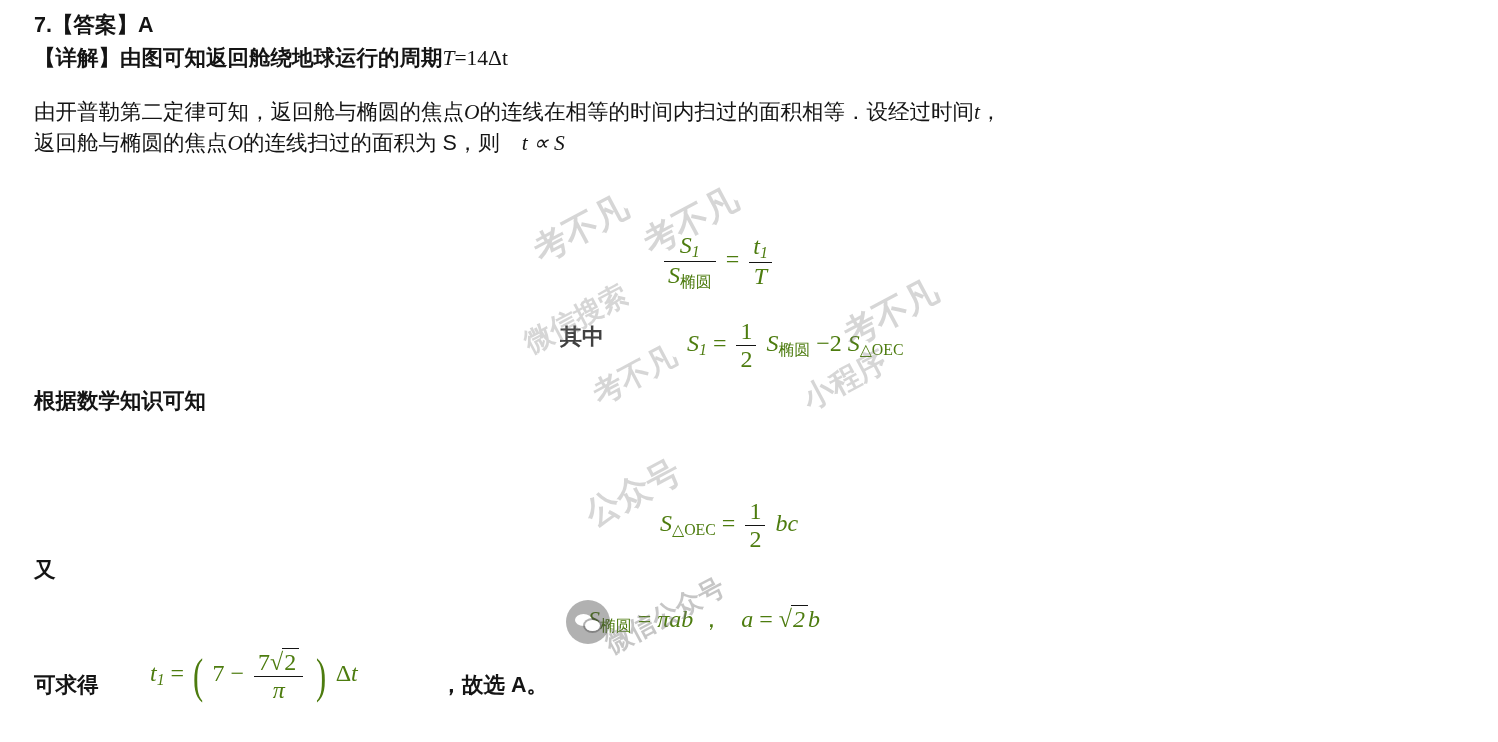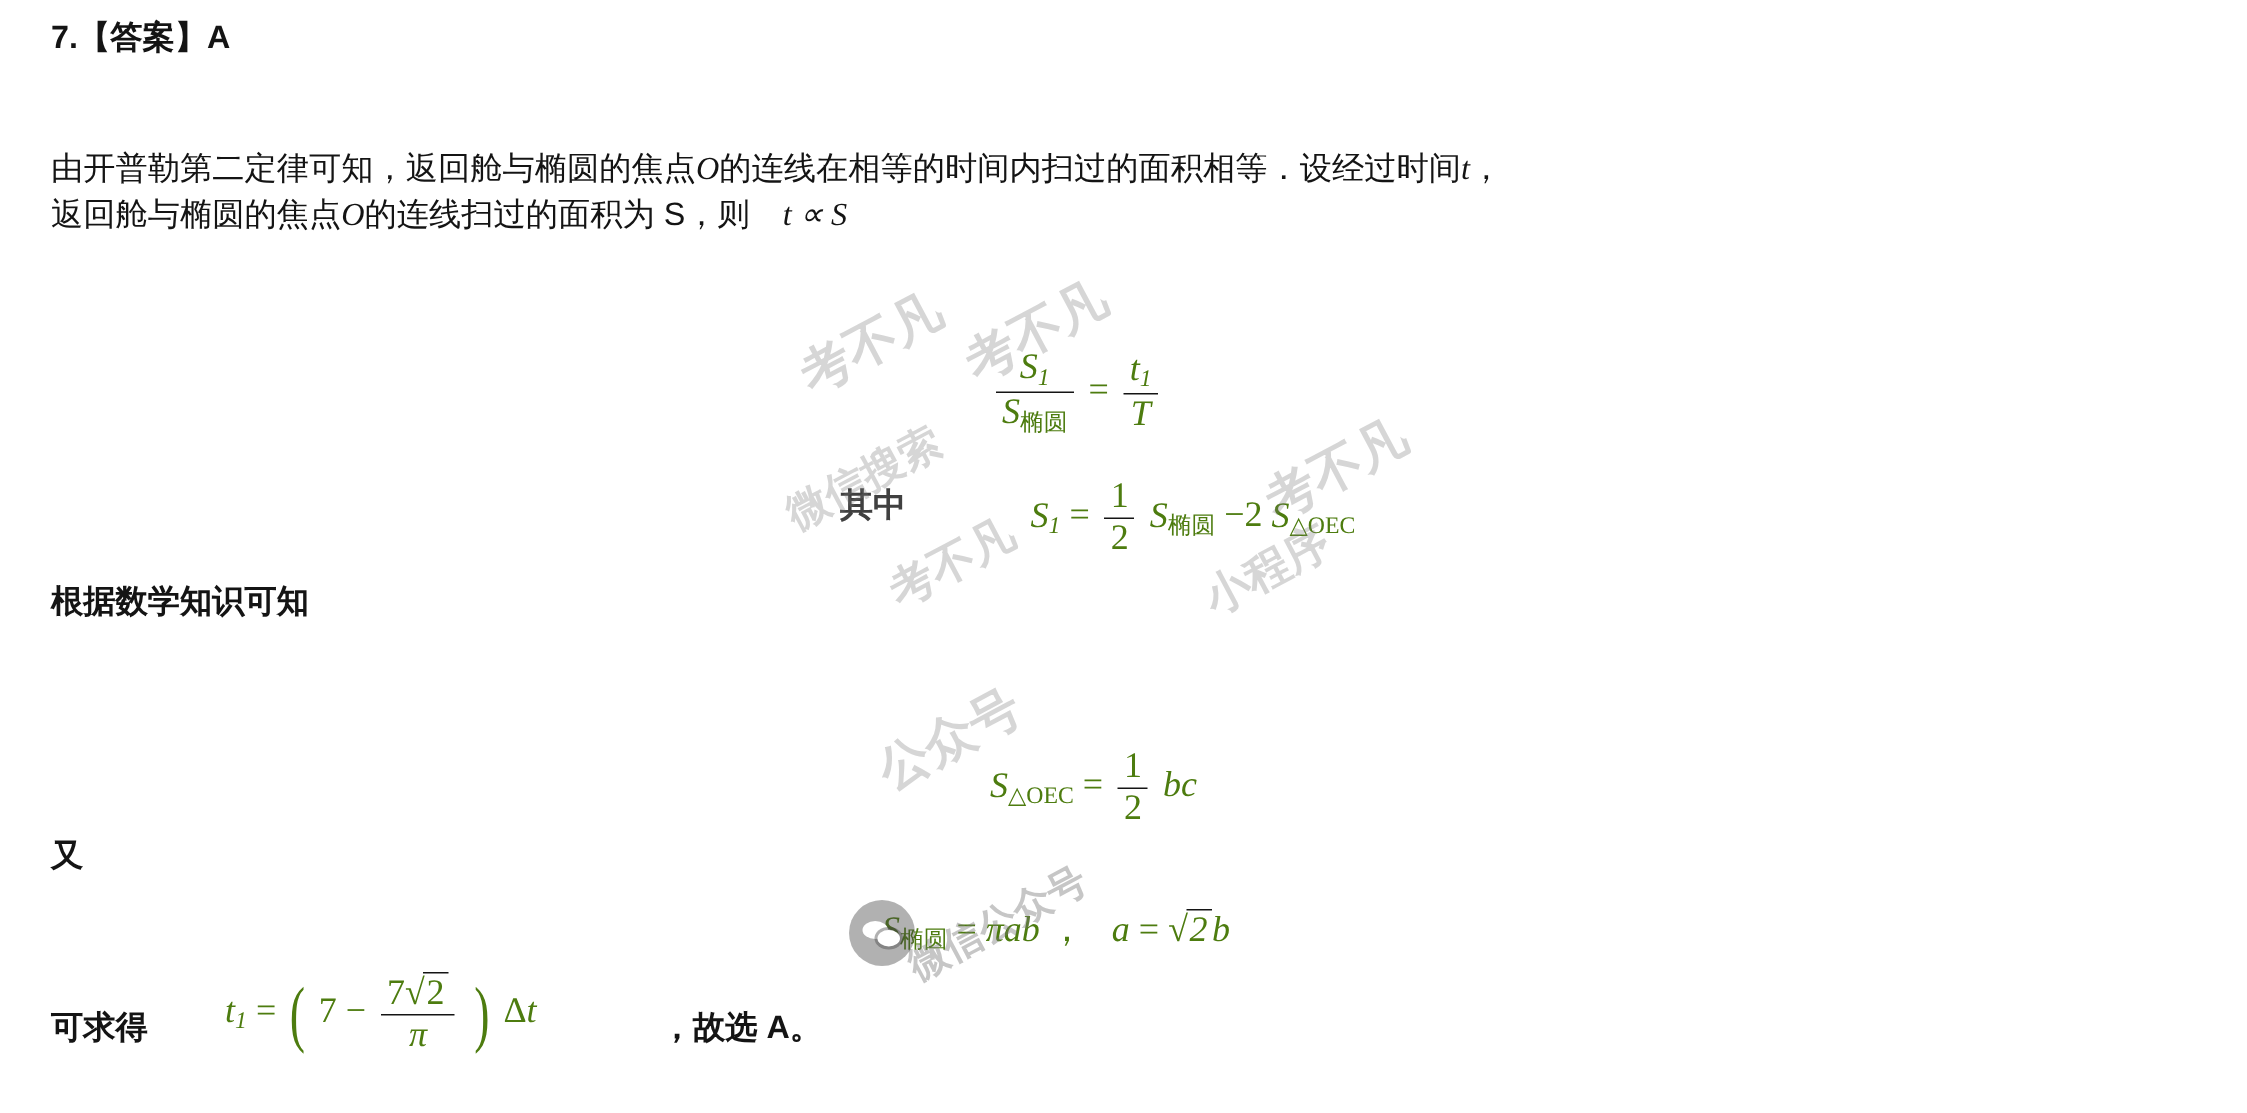--- a/index.html
+++ b/index.html
@@ -145,20 +145,23 @@
 </style>
 </head>
 <body>
 
 <div class="page">
 
   <div class="line bold" id="l-answer">
     <span>7.【答案】A</span>
   </div>
 
+  <div class="line" id="l-detail">
+    <span class="bold">【详解】由图可知返回舱绕地球运行的周期</span><span class="ital">T</span><span class="mathser">=14Δt</span>
+  </div>
 
   <div class="line" id="l-kepler">
     <span>由开普勒第二定律可知，返回舱与椭圆的焦点</span><span class="ital">O</span><span>的连线在相等的时间内扫过的面积相等．设经过时间</span><span class="ital">t</span><span>，</span>
   </div>
 
   <div class="line" id="l-area">
     <span>返回舱与椭圆的焦点</span><span class="ital">O</span><span>的连线扫过的面积为 S，则</span><span class="ital" style="margin-left:22px;">t ∝ S</span>
   </div>
 
 

